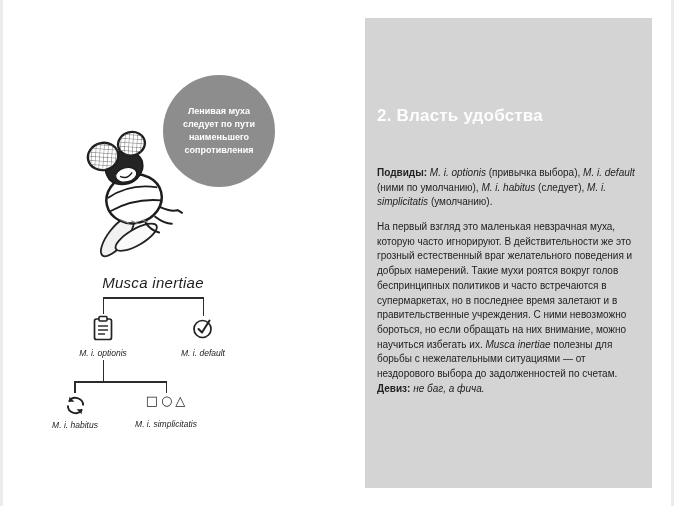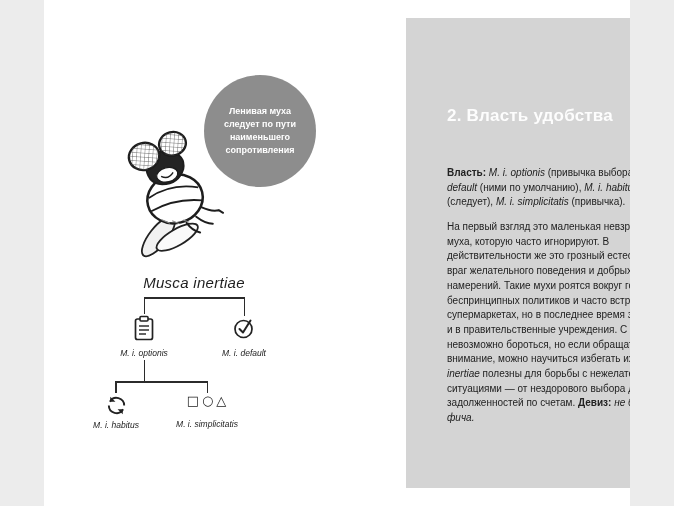--- a/index.html
+++ b/index.html
@@ -1,18 +1,18 @@
 <!DOCTYPE html>
 <html style="--panel-bg: #d4d4d4; --bubble-bg: #8d8d8d; --heading-text: #fdfdfd;"><head>
 <meta charset="utf-8">
 <style>
   * { margin:0; padding:0; box-sizing:border-box; }
   html,body { background:#ececec; }
   body { font-family:"Liberation Sans","DejaVu Sans",sans-serif; }
-  .stage { position:relative; width:586px; height:506px; background:#ffffff; margin:0 auto; overflow:hidden; color:#1f1f1f; }
+  .stage { position:relative; width:668px; height:506px; background:#ffffff; margin:0 auto; overflow:hidden; color:#1f1f1f; }
 
   
   .bubble { position:absolute; left:160px; top:75px; width:112px; height:112px; border-radius:50%;
             background:var(--bubble-bg,#8d8d8d); display:flex; align-items:center; justify-content:center;
             text-align:center; color:#fff; font-size:9px; font-weight:bold; line-height:1.45; padding:0 14px; }
   .fly { position:absolute; left:74px; top:128px; width:108px; height:132px; }
 
   .tree-title { position:absolute; left:75px; top:274px; width:150px; text-align:center;
                 font-style:italic; font-size:15px; font-weight:500; letter-spacing:.3px; }
   .line { position:absolute; background:#2b2b2b; }
@@ -31,21 +31,21 @@
   .icon-shapes    { left:135px; top:393px; width:58px; text-align:center; font-size:13px;
                     letter-spacing:3px; font-family:"DejaVu Sans",sans-serif; color:#222; }
   .node-label { position:absolute; font-size:8.5px; font-style:italic; text-align:center; color:#1c1c1c; }
   .lab-optionis      { left:60px;  top:348px; width:80px; }
   .lab-default       { left:160px; top:348px; width:80px; }
   .lab-habitus       { left:32px;  top:420px; width:80px; }
   .lab-simplicitatis { left:113px; top:419px; width:100px; }
 
   
   .panel { position:absolute; left:362px; top:18px; width:287px; height:470px;
-           background:var(--panel-bg,#d4d4d4); padding:88px 16px 0 41px; }
+           background:var(--panel-bg,#d4d4d4); padding:88px 16px 0 12px; }
   .panel h1 { font-size:17px; font-weight:bold; color:var(--heading-text,#fdfdfd);
               letter-spacing:.2px; margin-bottom:40px; }
   .subtitle { font-size:11px; font-weight:bold; font-style:italic; margin-bottom:17px; }
   .para { font-size:10px; line-height:1.47; color:#222; }
   .subspecies { margin-bottom:10px; }
   .para strong { font-weight:bold; }
   .para em { font-style:italic; }
 </style>
 </head>
 <body>
@@ -116,18 +116,18 @@
 
   <div class="node-label lab-optionis">M. i. optionis</div>
   <div class="node-label lab-default">M. i. default</div>
   <div class="node-label lab-habitus">M. i. habitus</div>
   <div class="node-label lab-simplicitatis">M. i. simplicitatis</div>
 
   <div class="panel">
     <h1>2. Власть удобства</h1>
 
 
-    <p class="para subspecies"><strong>Власть: </strong><em>M. i. optionis</em><span> (привычка выбора), </span><em>M. i. default</em><span> (ними по умолчанию), </span><em>M. i. habitus</em><span> (следует), </span><em>M. i. simplicitatis</em><span> (привычка).</span></p>
+    <p class="para subspecies"><strong>Подвиды: </strong><em>M. i. optionis</em><span> (привычка выбора), </span><em>M. i. default</em><span> (ними по умолчанию), </span><em>M. i. habitus</em><span> (следует), </span><em>M. i. simplicitatis</em><span> (умолчанию).</span></p>
 
     <p class="para"><span>На первый взгляд это маленькая невзрачная муха, которую часто игнорируют. В действительности же это грозный естественный враг желательного поведения и добрых намерений. Такие мухи роятся вокруг голов беспринципных политиков и часто встречаются в супермаркетах, но в последнее время залетают и в правительственные учреждения. С ними невозможно бороться, но если обращать на них внимание, можно научиться избегать их. </span><em>Musca inertiae</em><span> полезны для борьбы с нежелательными ситуациями — от нездорового выбора до задолженностей по счетам. </span><strong>Девиз:</strong><em> не баг, а фича.</em></p>
   </div>
 
 </div>
 
 </body></html>

